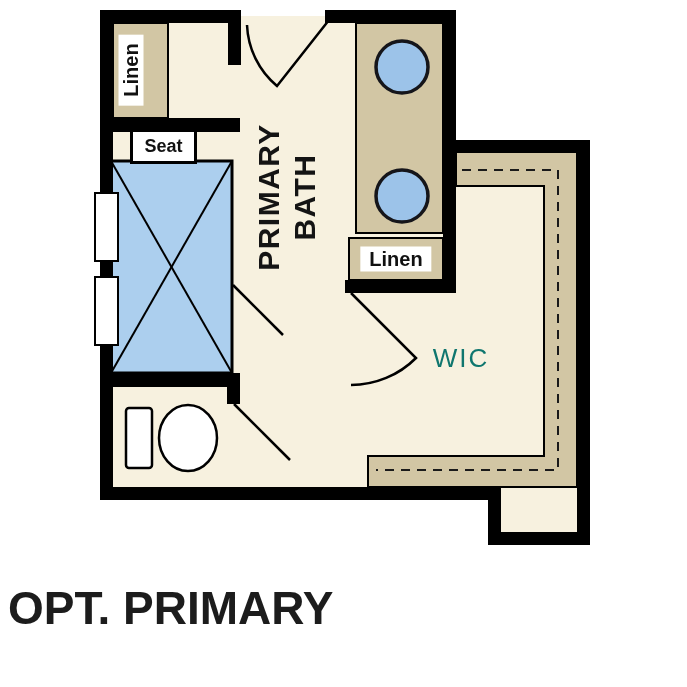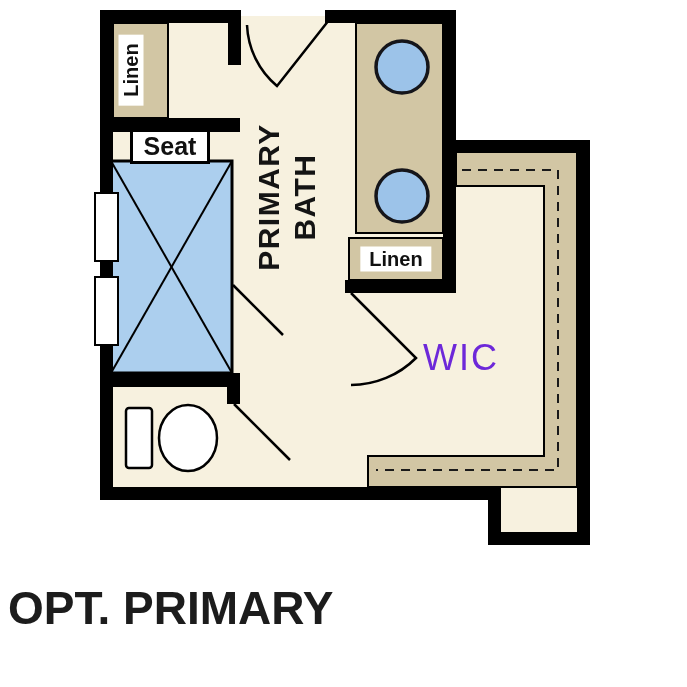--- a/index.html
+++ b/index.html
@@ -20,33 +20,33 @@
   .white-fix{fill:#ffffff;stroke:#000;stroke-width:2.5;}
   .sink{fill:var(--sink-blue,#9cc3e9);stroke:#15151a;stroke-width:3.5;}
   .rod{stroke:#1a1a1a;stroke-width:2;fill:none;stroke-dasharray:9 7;}
 
   
   .lbl{position:absolute;color:var(--label-text,#111);white-space:nowrap;}
   .chip{background:#ffffff;padding:1px 9px;font-size:20px;font-weight:600;}
   .linen-top{left:131px;top:70px;transform:translate(-50%,-50%) rotate(-90deg);}
   .linen-mid{left:396px;top:259px;transform:translate(-50%,-50%);}
   .seat-box{
-    position:absolute;left:130px;top:129px;width:80px;height:35px;
+    position:absolute;left:130px;top:129px;width:67px;height:35px;
     background:#fff;border:3px solid #000;box-sizing:border-box;
     display:flex;align-items:center;justify-content:center;
-    font-size:25px;font-weight:700;color:var(--label-text,#111);
+    font-size:18px;font-weight:700;color:var(--label-text,#111);
   }
   .primary-bath{
     left:287px;top:197px;transform:translate(-50%,-50%) rotate(-90deg);
     font-size:30px;font-weight:700;letter-spacing:1.5px;line-height:1.2;
     text-align:center;color:#141414;
   }
   .wic{
     left:461px;top:358px;transform:translate(-50%,-50%);
-    font-size:36px;font-weight:400;letter-spacing:2px;color:#6d28d9;
+    font-size:26px;font-weight:400;letter-spacing:2px;color:#0f766e;
   }
   .plan-title{
     position:absolute;top:584px;left:0;width:100%;
     text-align:left;font-size:46px;font-weight:700;line-height:1.08;
     color:var(--title-text,#1c1c1c);
     padding-left:8px;
   }
 </style>
 </head>
 <body>

